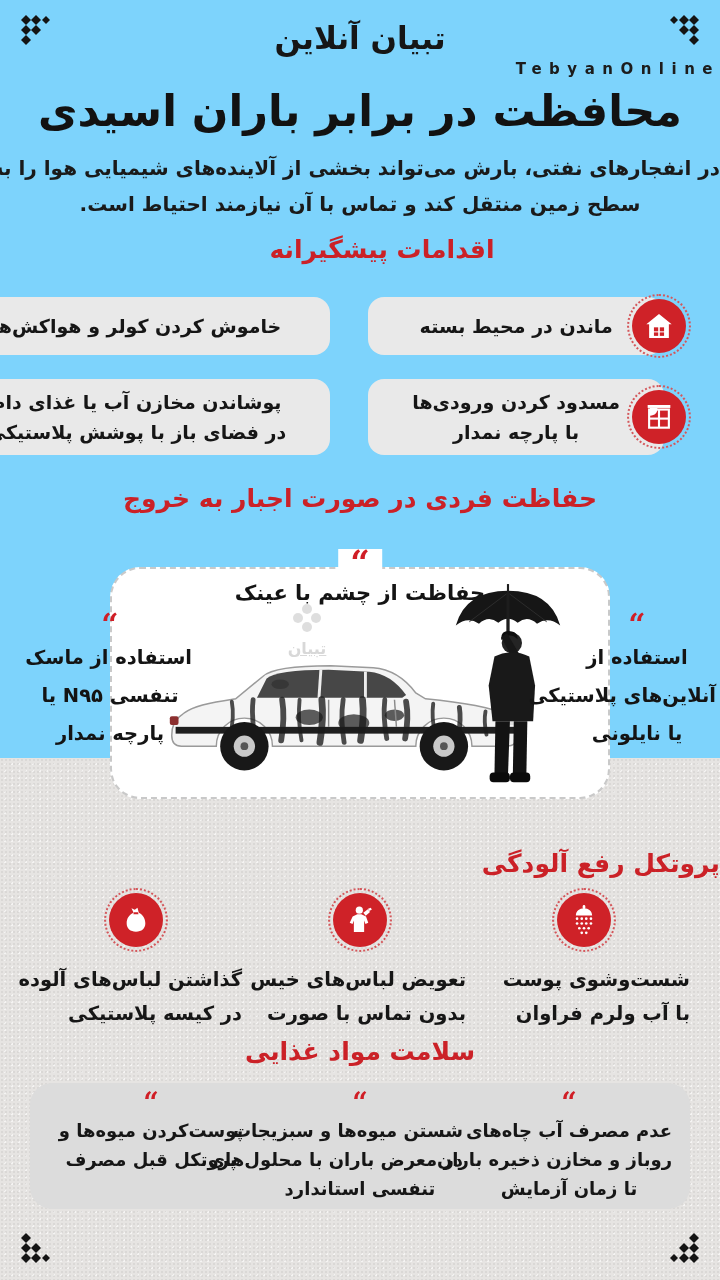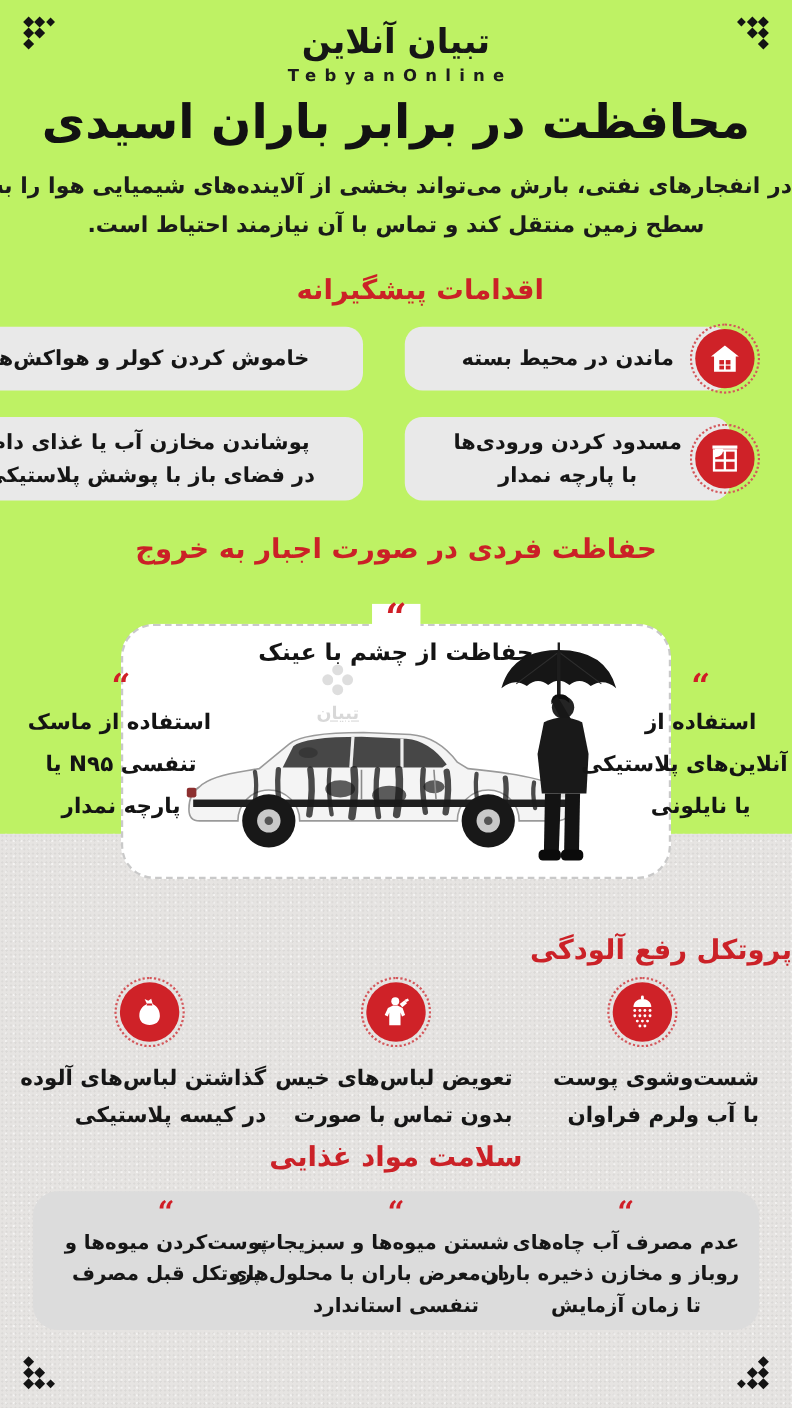--- a/index.html
+++ b/index.html
@@ -1,48 +1,48 @@
 <!DOCTYPE html>
 <html lang="fa"><head>
 <meta charset="utf-8">
 <style>
   * { margin:0; padding:0; box-sizing:border-box; }
   html,body { width:720px; }
   body { font-family:"DejaVu Sans", sans-serif; background:#fff; overflow:hidden; }
-  #canvas { position:relative; width:720px; height:1280px; background:#bef264; overflow:hidden; }
+  #canvas { position:relative; width:720px; height:1280px; background:#7dd3fc; overflow:hidden; }
 
   
   .bottom-zone { position:absolute; left:0; top:758px; width:720px; height:522px;
     background-color:#e6e4e2;
     background-image: radial-gradient(rgba(0,0,0,0.05) 1px, transparent 1px),
                       radial-gradient(rgba(255,255,255,0.6) 1px, transparent 1px);
     background-size:4px 4px, 7px 7px; background-position:0 0, 2px 3px; }
 
   
   .corner { position:absolute; width:36px; height:36px; }
   .corner.tl { left:20px; top:14px; }
   .corner.tr { right:20px; top:14px; }
   .corner.bl { left:20px; bottom:16px; }
   .corner.br { right:20px; bottom:16px; }
   .corner svg { display:block; }
 
   .header { position:absolute; left:0; top:20px; width:720px; text-align:center; }
   .logo-fa { font-size:31px; font-weight:bold; color:#161616; letter-spacing:-1px; }
-  .logo-en { margin-top:4px; font-size:15px; font-weight:bold; color:#1c1c1c; letter-spacing:.5em; text-indent:.5em; }
+  .logo-en { margin-top:4px; font-size:15px; font-weight:bold; color:#1c1c1c; letter-spacing:.5em; text-indent:.5em;text-align:right; }
 
   .title { position:absolute; left:0; top:86px; width:720px; text-align:center; direction:rtl;
     font-size:43px; font-weight:bold; color:#121212; white-space:nowrap; }
 
   .subtitle { position:absolute; left:0; top:150px; width:720px; text-align:center; direction:rtl;
     font-size:20px; font-weight:bold; color:#1a1a1a; line-height:36px; }
   .subtitle div { white-space:nowrap; }
 
   .red-heading { position:absolute; left:0; width:720px; text-align:center; direction:rtl;
     font-size:25px; font-weight:bold; color:#cb2127; white-space:nowrap; }
-  .h-preventive { top:249px;padding-left:44px; }
+  .h-preventive { top:235px;padding-left:44px; }
   .h-personal   { top:484px; }
   .h-protocol   { top:849px;text-align:right; }
   .h-food       { top:1037px; }
 
   
   .pills { position:absolute; left:56px; top:297px; width:608px;
     display:grid; grid-template-columns:1fr 1fr; gap:24px 38px; direction:rtl; }
   .pill { position:relative; background:#e9e9e9; border-radius:16px; min-height:58px;
     display:flex; flex-direction:column; justify-content:center; align-items:center;
     padding:8px 44px; direction:rtl; }

